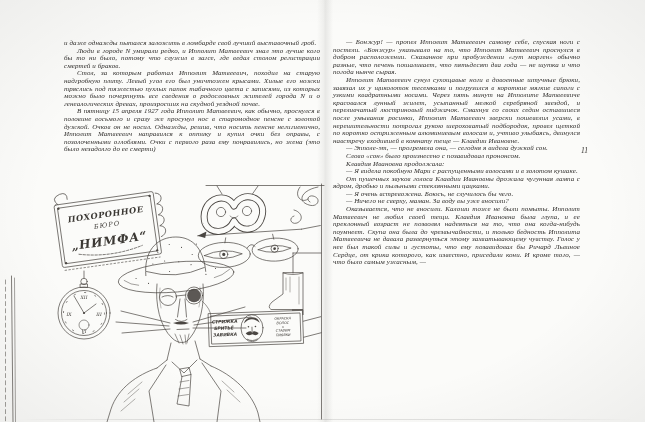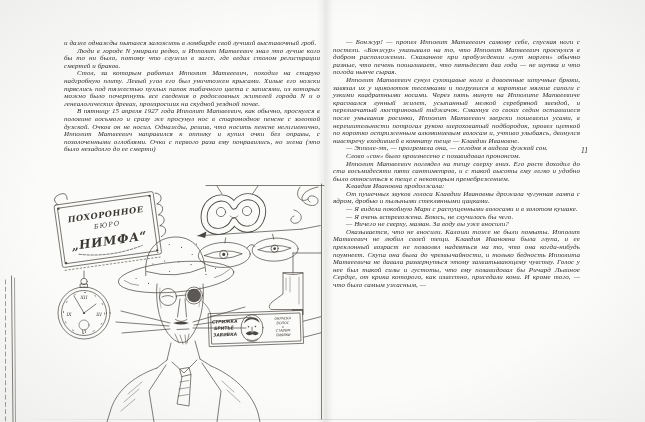--- a/index.html
+++ b/index.html
@@ -247,24 +247,23 @@
       </g>
     </svg>
   </div>
 
   <div class="page page-right">
     <div class="textcol right-text">
       <p>— Бонжур! — пропел Ипполит Матвеевич самому себе, спуская ноги с постели. «Бонжур» указывало на то, что Ипполит Матвеевич проснулся в добром расположении. Сказанное при пробуждении «гут морген» обычно разные, что печень пошаливает, что пятьдесят два года — не шутка и что погода нынче сырая.</p>
       <p>Ипполит Матвеевич сунул сухощавые ноги в довоенные штучные брюки, завязал их у щиколоток тесемками и погрузился в короткие мягкие сапоги с узкими квадратными носами. Через пять минут на Ипполите Матвеевиче красовался лунный жилет, усыпанный мелкой серебряной звездой, и переливчатый люстриновый пиджачок. Смахнув со своих седин оставшиеся после умывания росинки, Ипполит Матвеевич зверски пошевелил усами, в нерешительности потрогал рукою шероховатый подбородок, провел щеткой по коротко остриженным алюминиевым волосам и, учтиво улыбаясь, двинулся навстречу входившей в комнату теще — Клавдии Ивановне.</p>
       <p>— Эпполе-эт, — прогремела она, — сегодня я видела дужкой сон.</p>
       <p>Слово «сон» было произнесено с позавидовал прононсом.</p>
-      <p>Ипполит Матвеевич поглядел на тещу сверху вниз. Его рост доходил до ста восьмидесяти пяти сантиметров, и с такой высоты ему легко и удобно было относиться к теще с некоторым пренебрежением.</p>
       <p>Клавдия Ивановна продолжала:</p>
+      <p>— Я видела покойную Мари с распущенными волосами и в золотом кушаке.</p>
       <p>От пушечных звуков голоса Клавдии Ивановны дрожала чугунная лампа с ядром, дробью и пыльными стеклянными цацками.</p>
-      <p>— Я видела покойную Мари с распущенными волосами и в золотом кушаке.</p>
       <p>— Я очень встревожена. Боюсь, не случилось бы чего.</p>
       <p>— Ничего не сверху, маман. За воду вы уже вносили?</p>
       <p>Оказывается, что не вносили. Калоши тоже не были помыты. Ипполит Матвеевич не любил своей тещи. Клавдия Ивановна была глупа, и ее преклонный возраст не позволял надеяться на то, что она когда-нибудь поумнеет. Скупа она была до чрезвычайности, и только бедность Ипполита Матвеевича не давала развернуться этому захватывающему чувству. Голос у нее был такой силы и густоты, что ему позавидовал бы Ричард Львиное Сердце, от крика которого, как известно, приседали кони. И кроме того, — что было самым ужасным, —</p>
     </div>
     <div class="page-num">11</div>
   </div>
 
   <div class="gutter"></div>
   <div class="bottom-edge"></div>
 </div>

